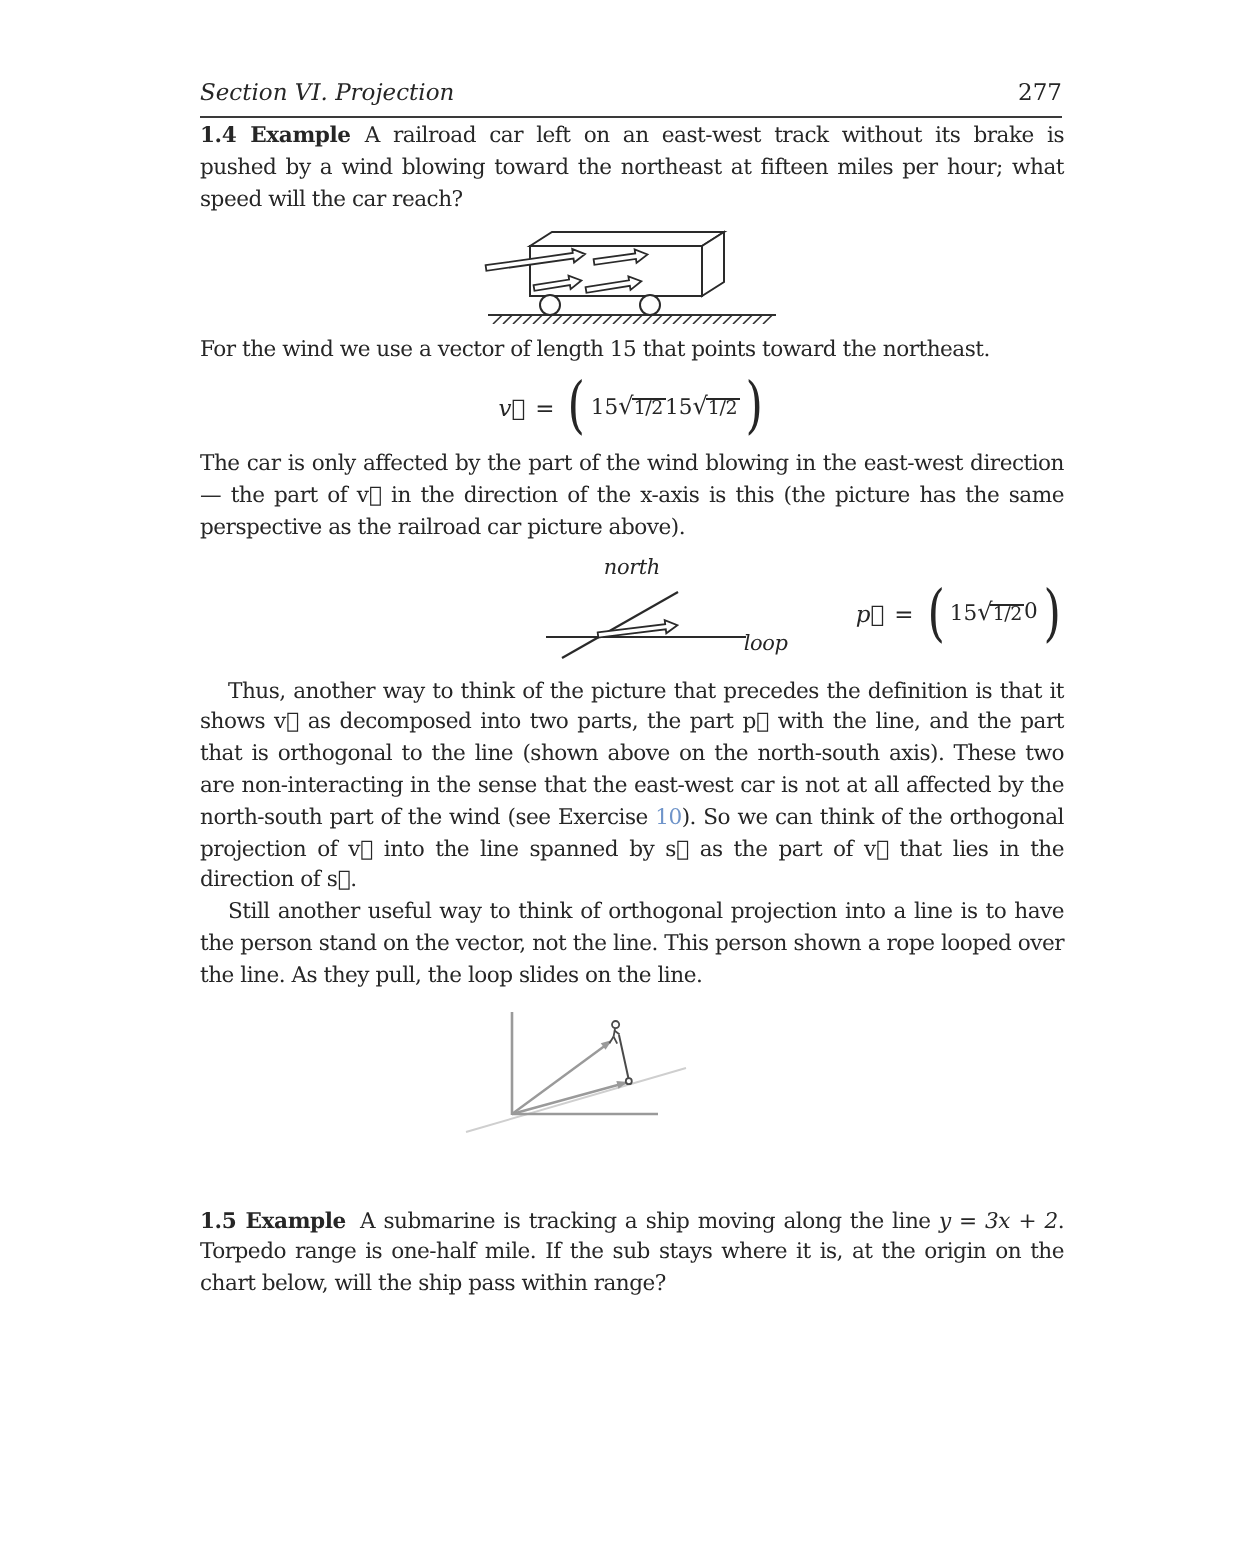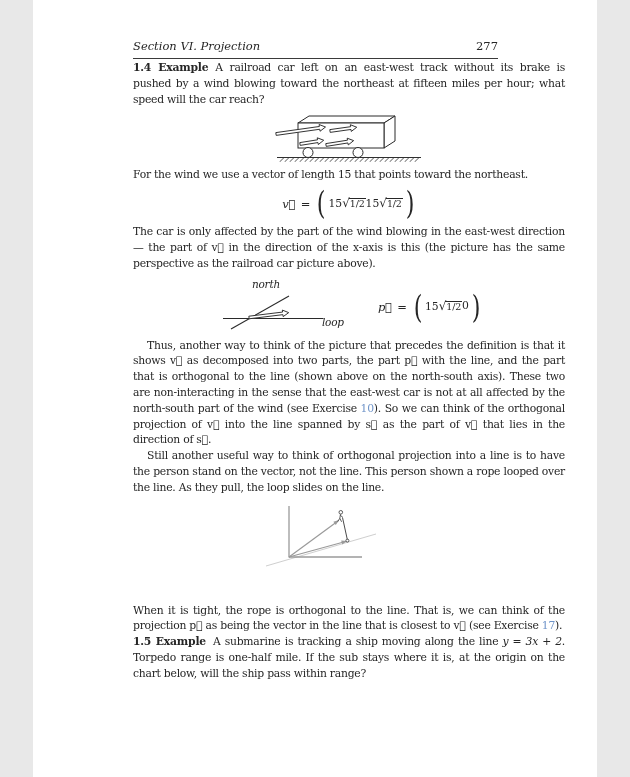--- a/index.html
+++ b/index.html
@@ -1,17 +1,17 @@
 <!DOCTYPE html>
 <html><head>
 <meta charset="utf-8">
 <style>
   html,body{margin:0;padding:0;background:#e8e8e8;}
   .page{
-    position:relative;width:564px;height:777px;background:#ffffff;
+    position:relative;width:630px;height:777px;background:#ffffff;
     margin:0 auto;overflow:hidden;
     font-family:"DejaVu Serif","Liberation Serif",serif;
     color:#262626;
   }
   
   .hdr{
     position:absolute;left:100px;right:99px;top:39px;
     display:flex;justify-content:space-between;align-items:baseline;
     font-size:11.5px;border-bottom:1px solid #3a3a3a;padding-bottom:5px;
   }
@@ -32,21 +32,21 @@
   .irad{white-space:nowrap;}
   .sq{font-style:normal;letter-spacing:-1px;}
   .rd{
     display:inline-block;border-top:1px solid currentColor;
     font-size:0.88em;line-height:1.15;padding:0 1px;font-style:normal;
     letter-spacing:-0.2px;
   }
   
   .figwrap{display:flex;justify-content:center;align-items:center;}
   .fig1{margin:7px 0 5px 0;}
-  .fig2{margin:8px 0 3px 0;gap:22px;}
+  .fig2{margin:8px 0 3px 0;gap:22px;justify-content:flex-end;}
   .fig3{margin:8px 0 4px 0;}
   .axesbox{position:relative;width:140px;height:55px;}
   .axesbox svg{position:absolute;left:0;top:0;}
   .axlabel{
     position:absolute;font-style:italic;font-size:10.5px;color:#262626;
     letter-spacing:-0.2px;
   }
   .lbl-north{left:36px;top:-2px;}
   .lbl-east{left:106px;top:36px;}
   
@@ -207,18 +207,17 @@
         <g stroke="#4a4a4a" stroke-width="0.9" fill="none">
           <circle cx="76.8" cy="8.3" r="1.8"></circle>
           <line x1="76.5" y1="10.2" x2="75.8" y2="14.3"></line>
           <line x1="76.2" y1="11.3" x2="78.8" y2="13.2"></line>
           <line x1="75.8" y1="14.3" x2="73.7" y2="17.6"></line>
           <line x1="75.8" y1="14.3" x2="77.6" y2="17.8"></line>
         </g>
       </svg>
     </div>
 
-    <p class="body"><span>When it is tight, the rope is orthogonal to the line. That is, we can think of the projection p⃗ as being the vector in the line that is closest to v⃗ (see Exercise </span><a class="xref">17</a><span>).</span></p>
 
     <p class="body sp"><span class="ex-label">1.5 Example</span><span>A submarine is tracking a ship moving along the line </span><span class="mathit">y = 3x + 2</span><span>. Torpedo range is one-half mile. If the sub stays where it is, at the origin on the chart below, will the ship pass within range?</span></p>
 
   </div>
 </div>
 
 </body></html>

